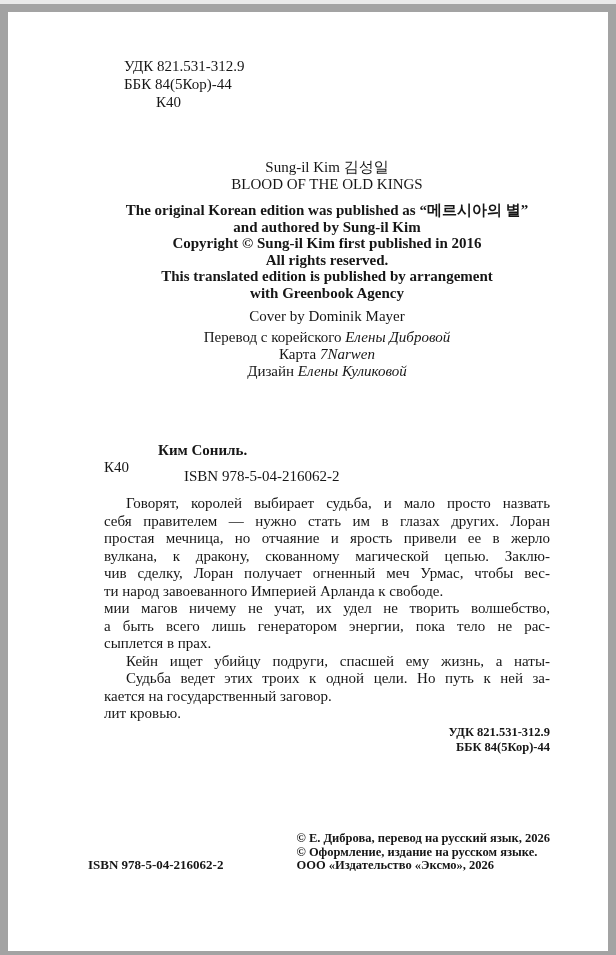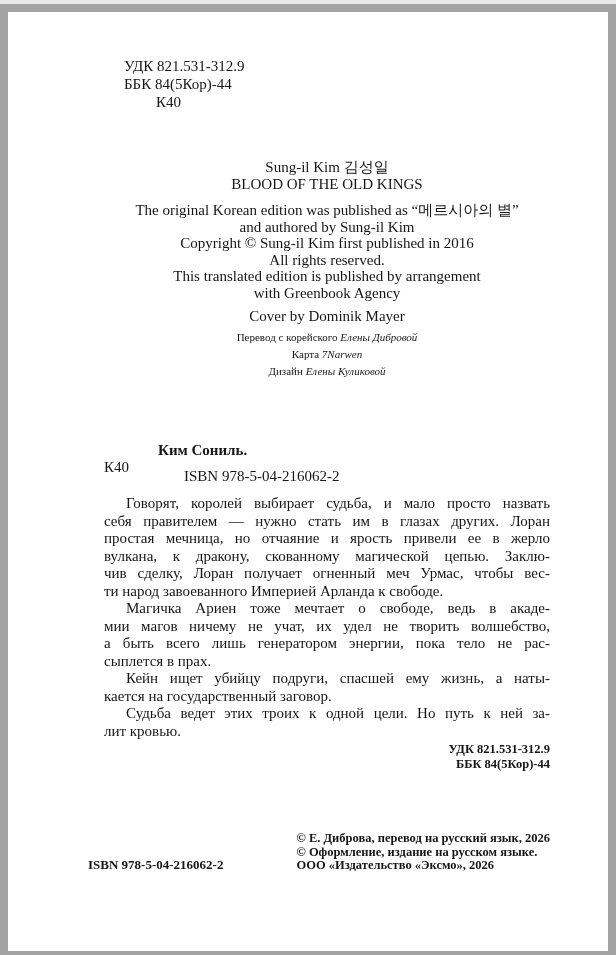--- a/index.html
+++ b/index.html
@@ -20,23 +20,23 @@
     box-sizing: border-box;
     padding: 45px 58px 0 80px; 
     width: 100%;
   }
   
   .top-codes { font-size: 15px; line-height: 18px; margin-left: 20px; }
   .top-codes .code-indent { margin-left: 32px; }
   
   .center { text-align: center; }
   .title-block { margin-top: 48px; font-size: 15px; line-height: 17px; }
-  .rights-block { margin-top: 9px; font-size: 15px; line-height: 16.6px; }
+  .rights-block { margin-top: 9px; font-size: 15px; line-height: 16.6px; font-weight: bold; }
   .cover-line { margin-top: 6px; font-size: 15px; line-height: 17px; }
-  .credits { margin-top: 4px; font-size: 11px; line-height: 17px; }
+  .credits { margin-top: 4px; font-size: 15px; line-height: 17px; }
   .it { font-style: italic; }
   
   .card { position: relative; margin-top: 62px; font-size: 15px; line-height: 17.5px; }
   .card-author { margin-left: 54px; font-weight: bold; }
   .card-code { position: absolute; left: 0; top: 17.5px; }
   .card-text { margin-left: 54px; }
   .card-line { text-align: justify; text-align-last: justify; }
   .card-line.last { text-align-last: left; }
   .isbn-mid { margin-top: 9px; margin-left: 80px; font-size: 15px; line-height: 17px; }
   
@@ -98,29 +98,28 @@
     <div class="isbn-mid">ISBN 978-5-04-216062-2</div>
 
     <div class="annotation">
       <div class="al first">Говорят, королей выбирает судьба, и мало просто назвать</div>
       <div class="al">себя правителем — нужно стать им в глазах других. Лоран</div>
       <div class="al">простая мечница, но отчаяние и ярость привели ее в жерло</div>
       <div class="al">вулкана, к дракону, скованному магической цепью. Заклю-</div>
       <div class="al">чив сделку, Лоран получает огненный меч Урмас, чтобы вес-</div>
       <div class="al last">ти народ завоеванного Империей Арланда к свободе.</div>
 
-      <div class="al first">Магичка Ариен тоже мечтает о свободе, ведь в акаде-</div>
       <div class="al">мии магов ничему не учат, их удел не творить волшебство,</div>
       <div class="al">а быть всего лишь генератором энергии, пока тело не рас-</div>
       <div class="al last">сыплется в прах.</div>
 
       <div class="al first">Кейн ищет убийцу подруги, спасшей ему жизнь, а наты-</div>
+      <div class="al first">Судьба ведет этих троих к одной цели. Но путь к ней за-</div>
+
       <div class="al last">кается на государственный заговор.</div>
-
-      <div class="al first">Судьба ведет этих троих к одной цели. Но путь к ней за-</div>
       <div class="al last">лит кровью.</div>
     </div>
 
     <div class="codes-right">
       <div>УДК 821.531-312.9</div>
       <div>ББК 84(5Кор)-44</div>
     </div>
 
   </div>
 

